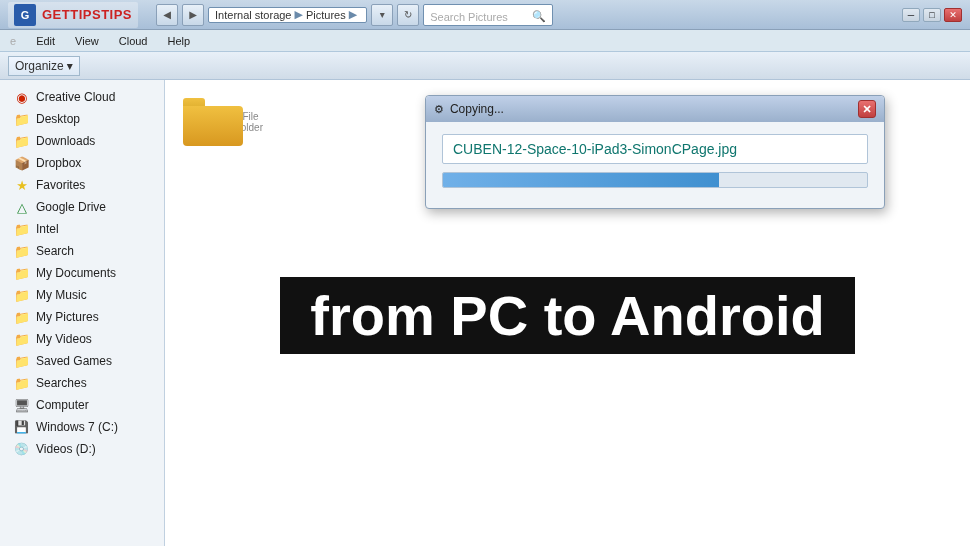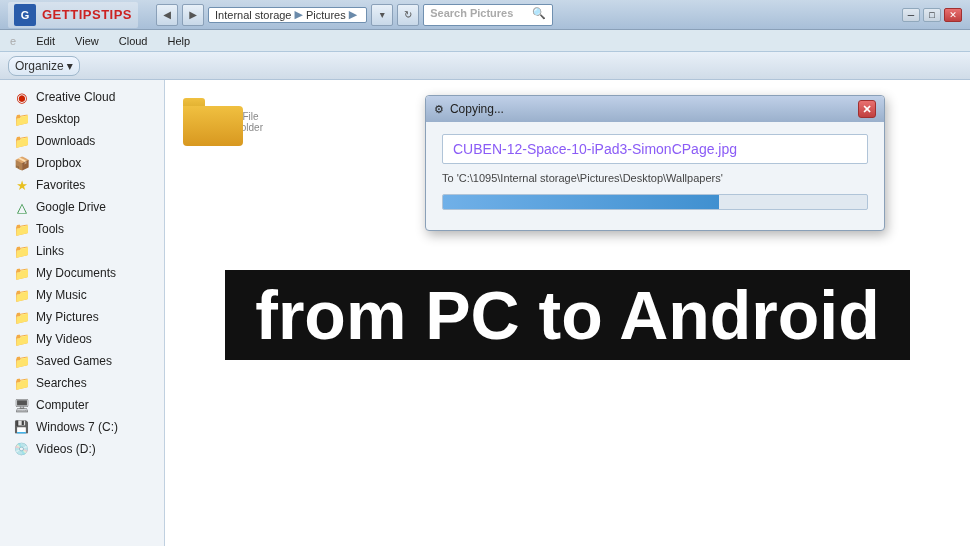--- a/index.html
+++ b/index.html
@@ -92,22 +92,21 @@
     .search-box {
       background: white;
       border: 1px solid #7090b0;
       border-radius: 2px;
       padding: 2px 6px;
       width: 130px;
       height: 22px;
       font-size: 11px;
       color: #888;
       display: flex;
-      align-items: flex-start;
-      font-weight: bold;
+      align-items: flex-end;
     }
 
     
     .menu-bar {
       height: 22px;
       background: #dce8f0;
       display: flex;
       align-items: center;
       padding: 0 6px;
       border-bottom: 1px solid #b0c8dc;
@@ -134,21 +133,21 @@
     .organize-btn {
       font-size: 12px;
       color: #333;
       cursor: pointer;
       display: flex;
       align-items: center;
       gap: 3px;
       padding: 2px 6px;
       background: linear-gradient(to bottom, #f0f6ff, #dce8f4);
       border: 1px solid #a0b8cc;
-      border-radius: 8px;
+      border-radius: 0;
     }
 
     
     .main-content {
       display: flex;
       height: calc(546px - 30px - 22px - 28px);
       background: white;
     }
 
     
@@ -257,21 +256,21 @@
       text-align: center;
       text-shadow: 2px 2px 0 rgba(255,255,255,0.3);
       font-family: Arial Black, Arial, sans-serif;
     }
     .subheadline-box {
       background: #111;
       padding: 6px 30px;
       margin-top: 4px;
     }
     .subheadline-text {
-      font-size: 68px;
+      font-size: 56px;
       font-weight: 900;
       color: white;
       text-align: center;
       font-family: Arial Black, Arial, sans-serif;
     }
 
     
     .copy-dialog {
       position: absolute;
       top: 15px;
@@ -311,21 +310,21 @@
       color: white;
       font-size: 11px;
       font-weight: bold;
       cursor: pointer;
     }
     .dialog-body {
       padding: 12px 16px;
     }
     .dialog-filename {
       font-size: 14px;
-      color: #8b5cf6;
+      color: #0f766e;
       background: white;
       border: 1px solid #b0c4d8;
       padding: 6px 10px;
       margin-bottom: 8px;
       border-radius: 2px;
     }
     .dialog-dest {
       font-size: 11px;
       color: #444;
       margin-bottom: 10px;
@@ -455,27 +454,27 @@
     <div class="sidebar-item">
       <div class="sidebar-item-icon">
         <span class="icon-green">△</span>
       </div>
       <span>Google Drive</span>
     </div>
     <div class="sidebar-item">
       <div class="sidebar-item-icon">
         <span class="icon-folder">📁</span>
       </div>
-      <span>Tools</span>
-    </div>
-    <div class="sidebar-item">
-      <div class="sidebar-item-icon">
-        <span class="icon-folder">📁</span>
-      </div>
-      <span>Links</span>
+      <span>Intel</span>
+    </div>
+    <div class="sidebar-item">
+      <div class="sidebar-item-icon">
+        <span class="icon-folder">📁</span>
+      </div>
+      <span>Search</span>
     </div>
     <div class="sidebar-item">
       <div class="sidebar-item-icon">
         <span class="icon-folder">📁</span>
       </div>
       <span>My Documents</span>
     </div>
     <div class="sidebar-item">
       <div class="sidebar-item-icon">
         <span class="icon-folder">📁</span>
@@ -546,20 +545,19 @@
     <div class="copy-dialog">
       <div class="dialog-title-bar">
         <div class="dialog-title-text">
           <span style="font-size:11px;">⚙</span>
           <span>Copying...</span>
         </div>
         <div class="dialog-close-btn">✕</div>
       </div>
       <div class="dialog-body">
         <div class="dialog-filename">CUBEN-12-Space-10-iPad3-SimonCPage.jpg</div>
-        <div class="dialog-dest">To 'C:\1095\Internal storage\Pictures\Desktop\Wallpapers'</div>
         <div class="progress-bar-track">
           <div class="progress-bar-fill" style="width: 65%;"></div>
         </div>
       </div>
     </div>
   </div>
 </div>
 
 </body></html>

